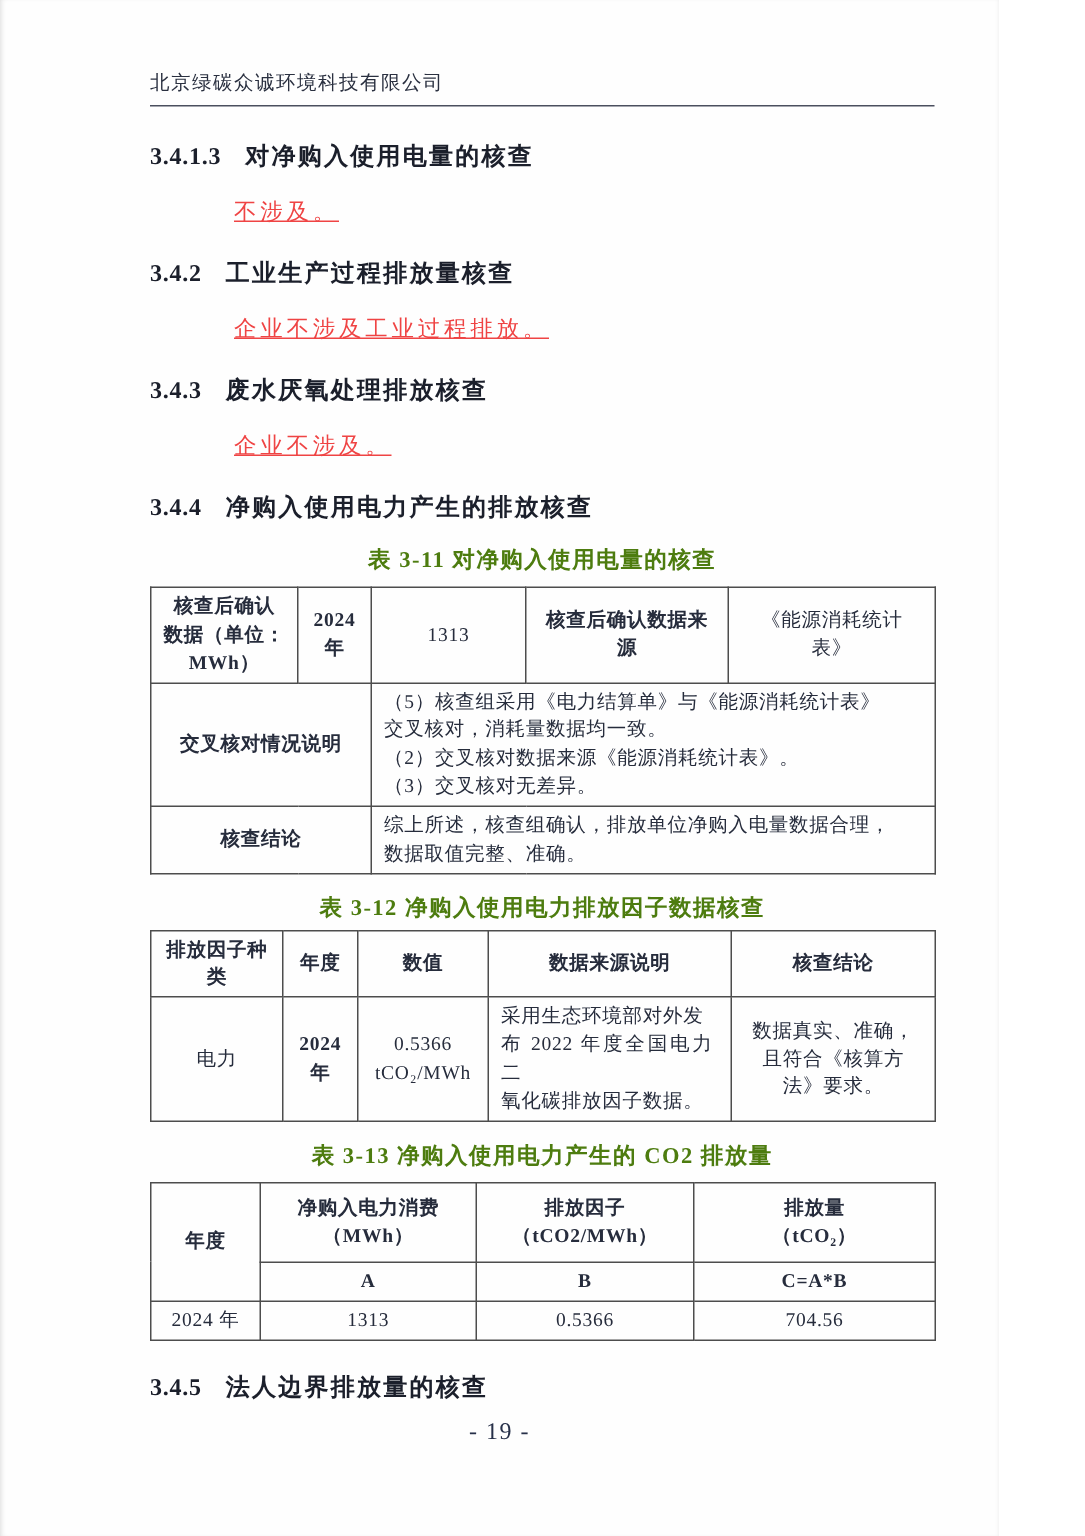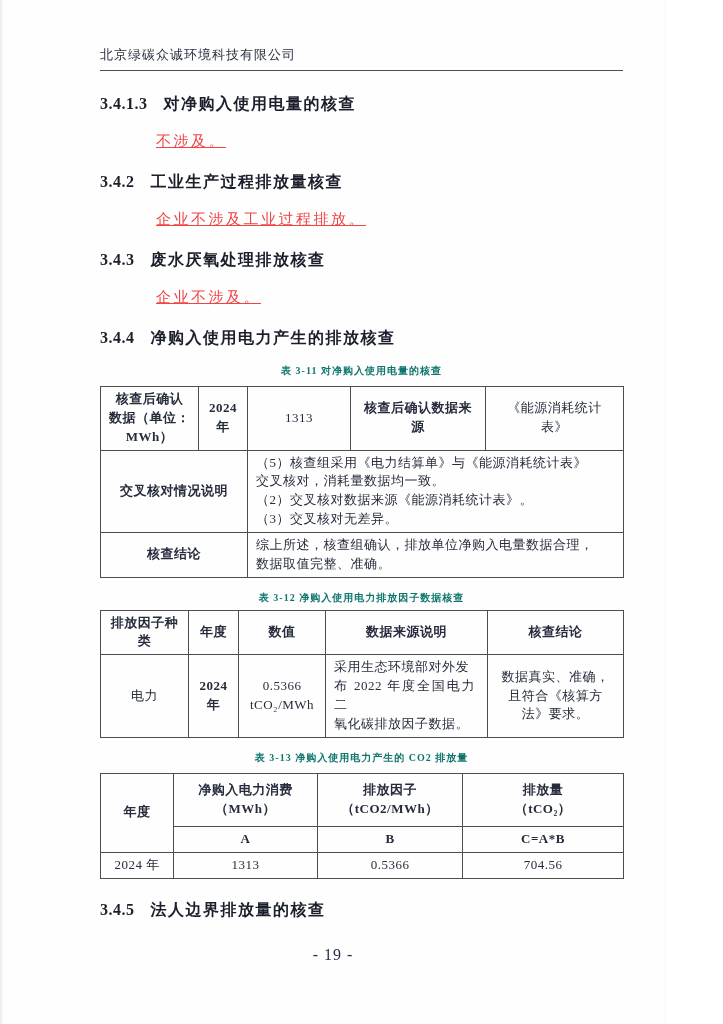--- a/index.html
+++ b/index.html
@@ -25,21 +25,21 @@
   .archive-no { font-weight:bold; letter-spacing:.4px; margin-left:10px; }
 
   
   .sec { font-size:16px; font-weight:bold; color:#1b1f2b; letter-spacing:1.5px; }
   .sec-num { letter-spacing:.5px; margin-right:16px; }
   .m-first { margin-top:23px; }
   .m-sec  { margin-top:21px; }
   .para { margin:17px 0 0 56px; font-size:15px; letter-spacing:2.5px; color:#ef4444;text-decoration:underline; }
 
   
-  .tbl-caption { text-align:center; font-size:10px; font-weight:bold; letter-spacing:1px; color:#0f766e; }
+  .tbl-caption { text-align:center; font-size:15px; font-weight:bold; letter-spacing:1px; color:#4d7c0f; }
   .cap11 { margin-top:15px; margin-bottom:8px; }
   .cap12 { margin-top:13px; margin-bottom:5px; }
   .cap13 { margin-top:13px; margin-bottom:8px; }
 
   
   table { border-collapse:collapse; table-layout:fixed; width:523px; }
   td {
     border:1px solid #4d4d4d;
     font-size:13px; line-height:1.45;
     text-align:center; vertical-align:middle;

